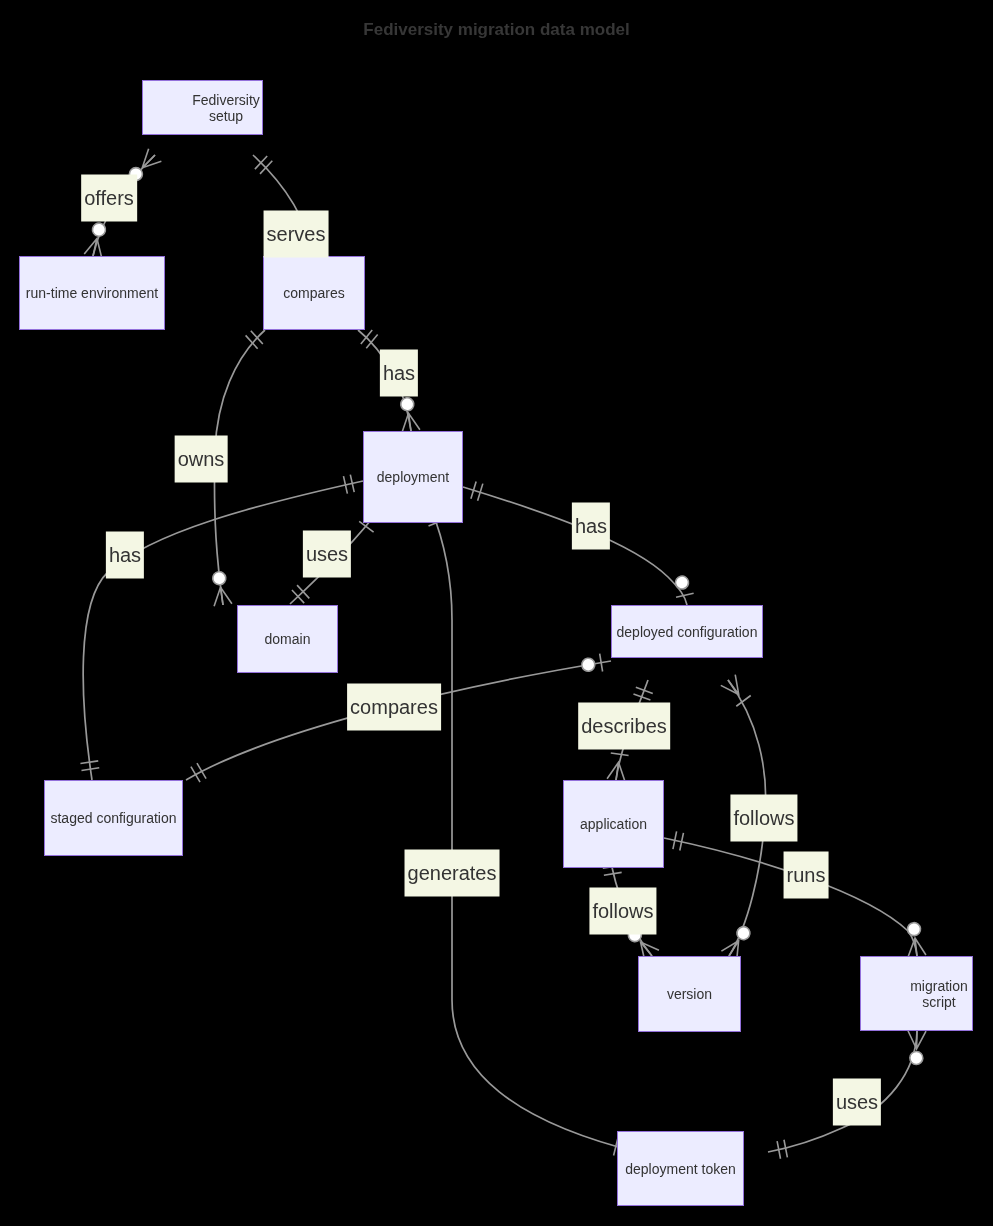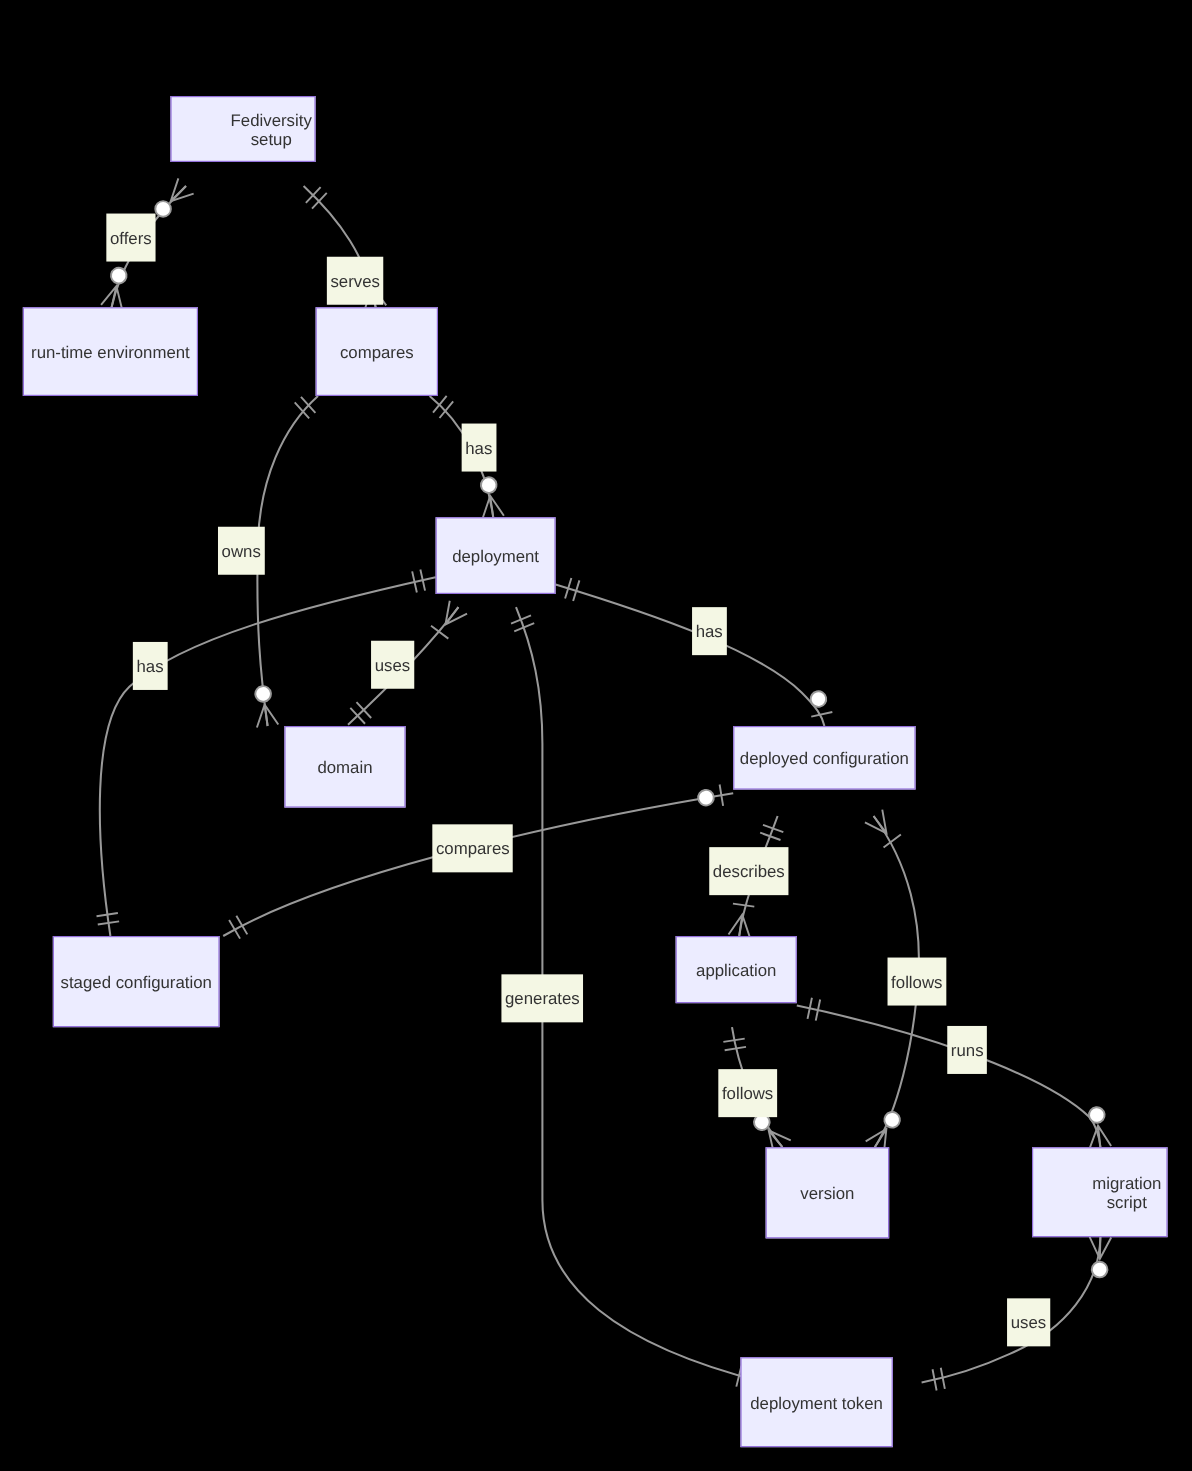--- a/index.html
+++ b/index.html
@@ -12,26 +12,27 @@
   .rel-path{fill:none;stroke:var(--line,#999);stroke-width:1.7px;}
   .mk{fill:none;stroke:var(--line,#999);stroke-width:1.6px;}
   .mkc{fill:var(--marker-fill,#fff);stroke:var(--line,#999);stroke-width:1.6px;}
   .entity{position:absolute;box-sizing:border-box;
        background:var(--entity-fill,#ECECFF);
        border:1.5px solid var(--entity-border,#9370DB);
        display:flex;align-items:center;justify-content:center;text-align:center;}
   .entity span{font-size:14px;color:var(--entity-text,#333);padding:0 4px;}
   .edge-label{position:absolute;transform:translate(-50%,-50%);
        background:var(--label-bg,#f4f7e4);color:var(--label-text,#333);
-       font-size:14px;line-height:1.15;padding:12px 3px;white-space:nowrap;}
+       font-size:20px;line-height:1.15;padding:12px 3px;white-space:nowrap;}
 </style>
 </head>
 <body>
 
 <div class="stage">
+  <div class="diagram-title">Fediversity migration data model</div>
 
   <svg class="rel-layer" width="993" height="1226" viewBox="0 0 993 1226">
     <defs>
       <marker id="m-exactly-one-start" markerUnits="userSpaceOnUse" markerWidth="50" markerHeight="30" refX="4" refY="15" orient="auto" style="overflow:visible">
         <path class="mk" d="M15,6 L15,24 M22,6 L22,24"></path>
       </marker>
       <marker id="m-exactly-one-end" markerUnits="userSpaceOnUse" markerWidth="50" markerHeight="30" refX="26" refY="15" orient="auto" style="overflow:visible">
         <path class="mk" d="M8,6 L8,24 M15,6 L15,24"></path>
       </marker>
       <marker id="m-zero-or-many-start" markerUnits="userSpaceOnUse" markerWidth="50" markerHeight="30" refX="1" refY="15" orient="auto" style="overflow:visible">
@@ -78,33 +79,33 @@
   <div>
       <div class="entity" style="left: 142px; top: 80px; width: 121px; height: 55px; padding-left: 47px;">
         <span>Fediversity setup</span>
       </div>
       <div class="entity" style="left: 19px; top: 256px; width: 146px; height: 74px;">
         <span>run-time environment</span>
       </div>
       <div class="entity" style="left: 263px; top: 256px; width: 102px; height: 74px;">
         <span>compares</span>
       </div>
-      <div class="entity" style="left: 363px; top: 431px; width: 100px; height: 64px; text-align: center;">
+      <div class="entity" style="left: 363px; top: 431px; width: 100px; height: 92px; text-align: center;">
         <span>deployment</span>
       </div>
       <div class="entity" style="left: 201px; top: 605px; width: 101px; height: 68px; margin-left: 36px;">
         <span>domain</span>
       </div>
       <div class="entity" style="left: 611px; top: 605px; width: 152px; height: 53px;">
         <span>deployed configuration</span>
       </div>
       <div class="entity" style="left: 44px; top: 780px; width: 139px; height: 76px;">
         <span>staged configuration</span>
       </div>
-      <div class="entity" style="left: 563px; top: 780px; width: 101px; height: 56px;">
+      <div class="entity" style="left: 563px; top: 780px; width: 101px; height: 88px;">
         <span>application</span>
       </div>
       <div class="entity" style="left: 638px; top: 956px; width: 103px; height: 76px;">
         <span>version</span>
       </div>
       <div class="entity" style="left: 860px; top: 956px; width: 113px; height: 75px; padding-left: 45px;">
         <span>migration script</span>
       </div>
       <div class="entity" style="left: 617px; top: 1131px; width: 127px; height: 75px;">
         <span>deployment token</span>
@@ -116,16 +117,16 @@
       <div class="edge-label" style="left: 399px; top: 373px;">has</div>
       <div class="edge-label" style="left: 201px; top: 459px;">owns</div>
       <div class="edge-label" style="left: 327px; top: 554px;">uses</div>
       <div class="edge-label" style="left: 591px; top: 526px;">has</div>
       <div class="edge-label" style="left: 125px; top: 555px;">has</div>
       <div class="edge-label" style="left: 394px; top: 707px;">compares</div>
       <div class="edge-label" style="left: 624px; top: 726px;">describes</div>
       <div class="edge-label" style="left: 764px; top: 818px;">follows</div>
       <div class="edge-label" style="left: 623px; top: 911px;">follows</div>
       <div class="edge-label" style="left: 806px; top: 875px;">runs</div>
-      <div class="edge-label" style="left: 452px; top: 832px;">generates</div>
+      <div class="edge-label" style="left: 452px; top: 873px;">generates</div>
       <div class="edge-label" style="left: 857px; top: 1102px;">uses</div>
     </div>
 </div>
 
 </body></html>

